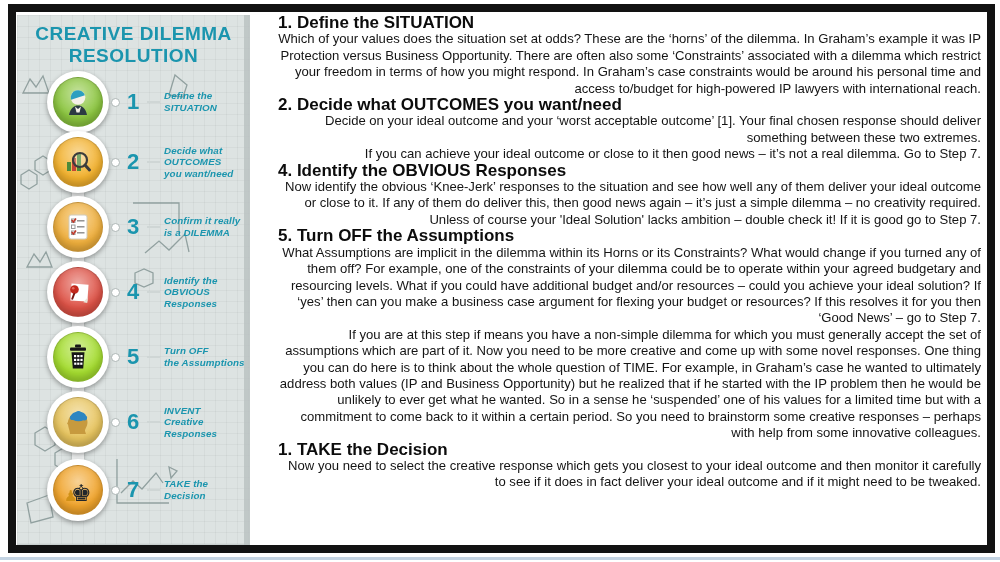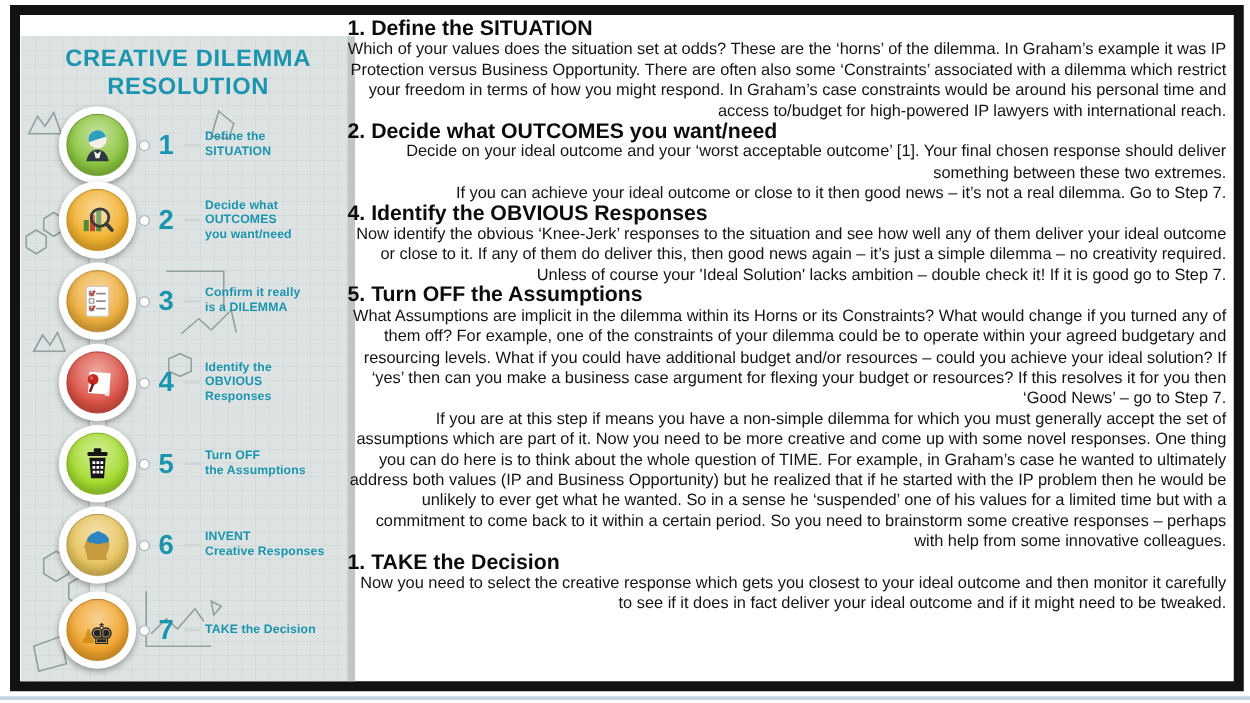--- a/index.html
+++ b/index.html
@@ -9,21 +9,21 @@
   }
   .frame{
     position:absolute;left:8px;top:4px;right:5px;bottom:9px;
     border:8px solid #121212;background:#ffffff;overflow:hidden;
   }
   .bottom-strip{
     position:absolute;left:0;right:0;bottom:2px;height:3px;background:#c3d3e2;
   }
   
   .sidebar{
-    position:absolute;left:1px;top:17px;width:267px;height:533px;
+    position:absolute;left:1px;top:3px;width:233px;height:533px;
     background-color:#dde3e2;
     background-image:
       linear-gradient(rgba(0,0,0,0.035) 1px, transparent 1px),
       linear-gradient(90deg, rgba(0,0,0,0.035) 1px, transparent 1px);
     background-size:11px 11px;
     overflow:hidden;
   }
   .sidebar::after{
     content:"";position:absolute;right:0;top:0;bottom:0;width:6px;
     background:#b9c1c0;opacity:.8;
@@ -64,21 +64,21 @@
     width:7px;height:7px;border-radius:50%;background:#fff;
     border:1px solid #adb6b5;margin:0 3px 0 2px;flex:0 0 7px;
   }
   .num{
     min-width:20px;text-align:center;color:var(--accent,#1b95ae);
     font-size:22px;font-weight:bold;line-height:1;flex:0 0 auto;
   }
   .tick{width:13px;height:2px;background:#cfd6d5;margin:0 4px;flex:0 0 13px;}
   .step-label{
     color:var(--accent,#1b95ae);font-weight:bold;font-size:9.8px;
-    line-height:1.18;white-space:pre-line;letter-spacing:.1px;
+    line-height:1.18;white-space:pre-line;letter-spacing:.1px;font-style:italic;
   }
   
   .content{
     position:absolute;left:246px;top:0;right:2px;bottom:0;
     padding:3px 4px 0 16px;color:#141414;overflow:hidden;
   }
   .content h2{
     margin:0;font-size:17px;line-height:16.4px;font-weight:bold;color:#0c0c0c;
   }
   .content p{

